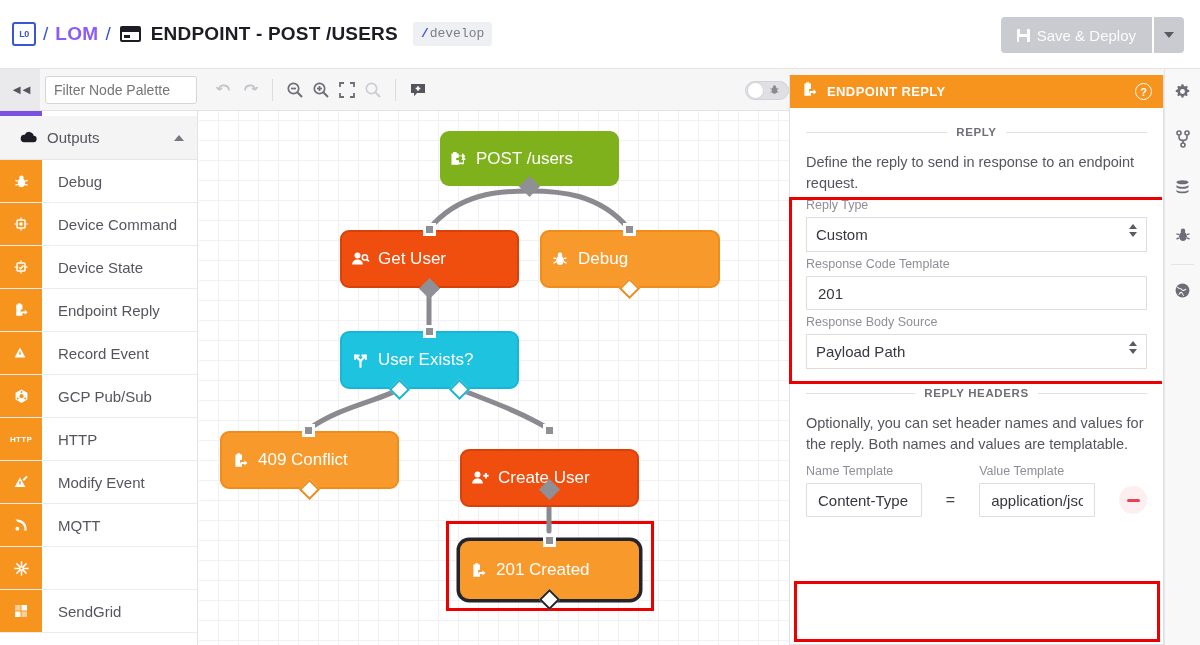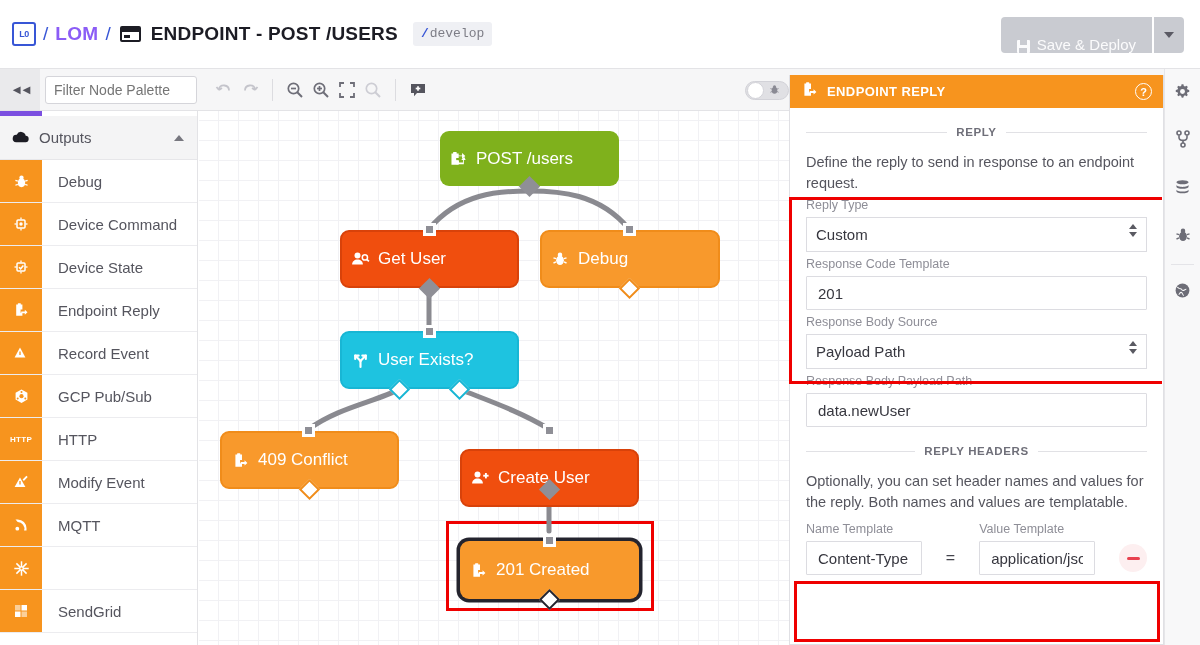--- a/index.html
+++ b/index.html
@@ -49,21 +49,21 @@
     font-size: 13px; display: flex; align-items: center; gap: 1px;
   }
   .branch-badge .slash { color: #3856d6; font-weight: bold; }
 
   .deploy-wrap {
     position: absolute; right: 16px; top: 17px; display: flex;
     border-radius: 4px; overflow: hidden; height: 36px;
   }
   .deploy-btn {
     background: #c9cbd1; color: #fbfbfc; font-size: 15px;
-    padding: 0 16px; display: flex; align-items: flex-end; gap: 7px;
+    padding: 0 16px; display: flex; align-items: center; gap: 7px;
     border: none; cursor: default; height: 36px;
   }
   .save-ico {
     width: 13px; height: 13px; background: #fbfbfc; border-radius: 1px;
     position: relative;
   }
   .save-ico:before {
     content:""; position:absolute; left:3px; top:0; width:7px; height:5px;
     background:#c9cbd1;
   }
@@ -118,21 +118,21 @@
   }
 
   
   .sidebar {
     position: absolute; left: 0; top: 111px; width: 198px; height: 534px;
     background: #fff; border-right: 1px solid #e3e3e6; overflow: hidden;
   }
   .purple-strip { width: 42px; height: 5px; background: #7b4fe0; }
   .sb-section {
     height: 44px; background: #f4f4f5; border-bottom: 1px solid #e6e6e9;
-    display: flex; align-items: center; padding: 0 13px 0 12px;
+    display: flex; align-items: center; padding: 0 13px 0 20px;
     position: relative;
   }
   .cloud-ico { color: #1c1c24; font-size: 15px; margin-right: 10px; }
   .sb-section-label {
     font-size: 15px; color: #55555e; flex: 1;
   }
   .chev-up {
     width: 0; height: 0; border-left: 5px solid transparent;
     border-right: 5px solid transparent; border-bottom: 6px solid #77777f;
   }
@@ -689,24 +689,20 @@
           <select class="fld-select">
             <option>Payload Path</option>
           </select>
           <span class="sel-arrows">
             <i class="sa-up"></i>
               <i class="sa-dn"></i>
           </span>
         </div>
       </div>
 
-      <div class="fld">
-        <div class="fld-label">Response Body Payload Path</div>
-        <input class="fld-input" value="data.newUser" style="">
-      </div>
 
       <div class="sec-rule">REPLY HEADERS</div>
       <div class="rp-desc">Optionally, you can set header names and values for the reply. Both names and values are templatable.</div>
 
       <div class="hdr-row">
         <div class="hdr-col">
           <div class="fld-label">Name Template</div>
           <input class="fld-input" value="Content-Type" style="">
         </div>
         <span class="hdr-eq">=</span>

